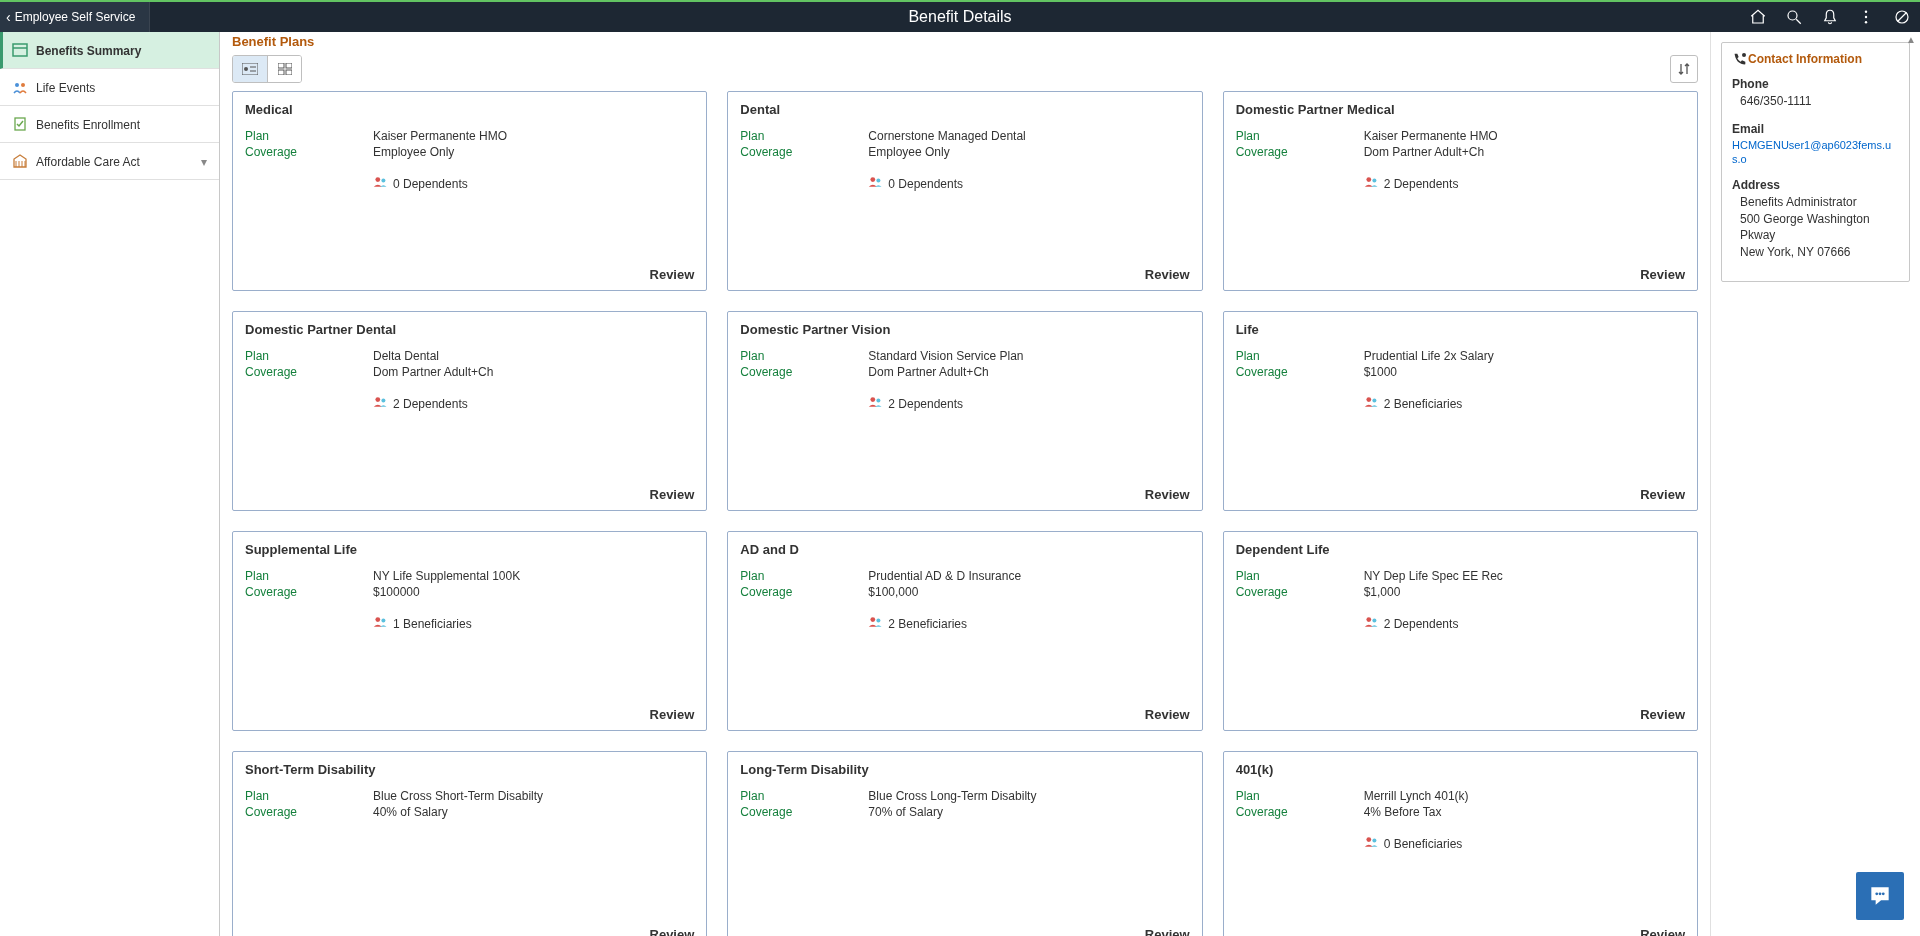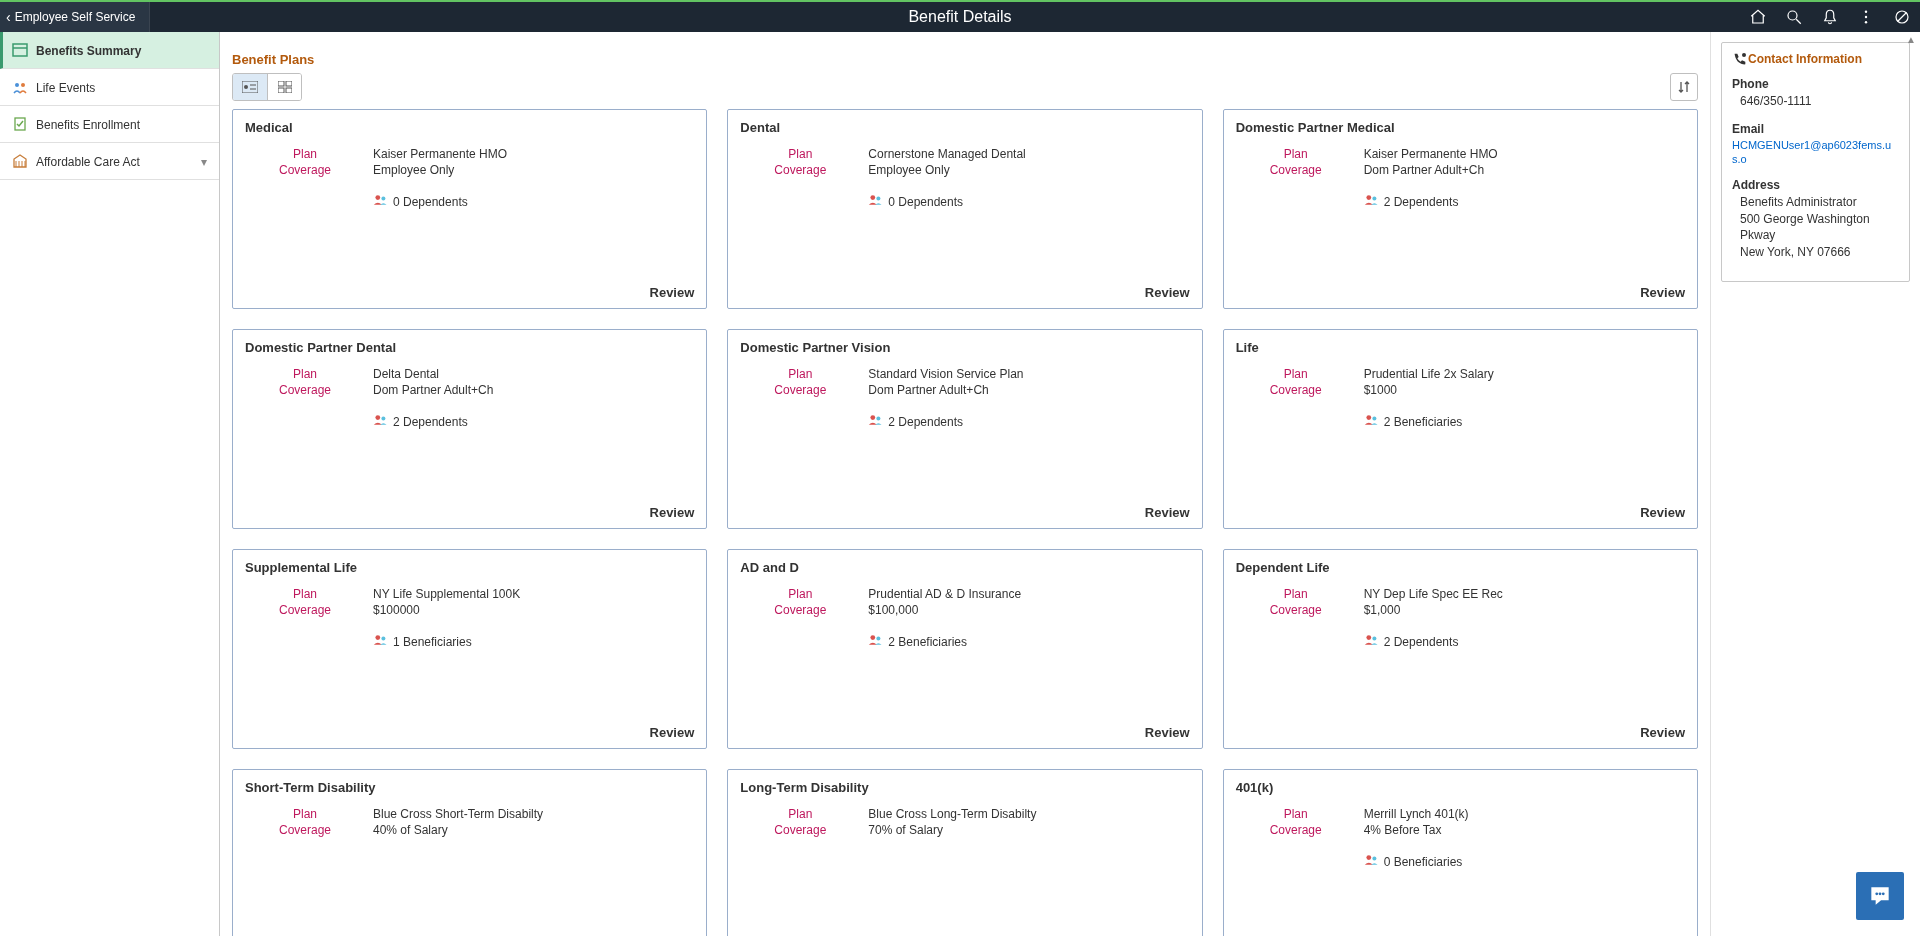--- a/index.html
+++ b/index.html
@@ -80,21 +80,21 @@
   padding-left: 9px;
   font-weight: bold;
 }
 .nav-item .nicon { width: 16px; height: 16px; display:flex; align-items:center; justify-content:center; }
 .nav-item .exp { margin-left: auto; color: #888; }
 
 
 .main { flex: 1; display: flex; overflow: hidden; }
 .content {
   flex: 1;
-  padding: 20px 12px;
+  padding: 2px 12px;
   overflow-y: auto;
   overflow-x: hidden;
   position: relative;
 }
 .section-title {
   color: #b35a0d;
   font-weight: bold;
   font-size: 13px;
   margin-bottom: 6px;
 }
@@ -133,21 +133,21 @@
 .card {
   border: 1px solid #9aaecb;
   border-radius: 2px;
   padding: 10px 12px 8px 12px;
   display: flex;
   flex-direction: column;
   min-height: 200px;
 }
 .card-title { font-weight: bold; font-size: 13px; margin-bottom: 12px; }
 .row { display: flex; margin-bottom: 2px; font-size: 12px; }
-.row .lbl { width: 120px; text-align: center; color: #be185d; margin-right: 8px; }
+.row .lbl { width: 120px; text-align: left; color: #15803d; margin-right: 8px; }
 .row .val { flex: 1; }
 .deps { display: flex; align-items: center; gap: 4px; margin-top: 14px; margin-left: 128px; font-size: 12px; }
 .deps .picon { width: 16px; height: 14px; }
 .card .review {
   margin-top: auto;
   align-self: flex-end;
   font-weight: bold;
   font-size: 13px;
   cursor: pointer;
   padding-top: 10px;

